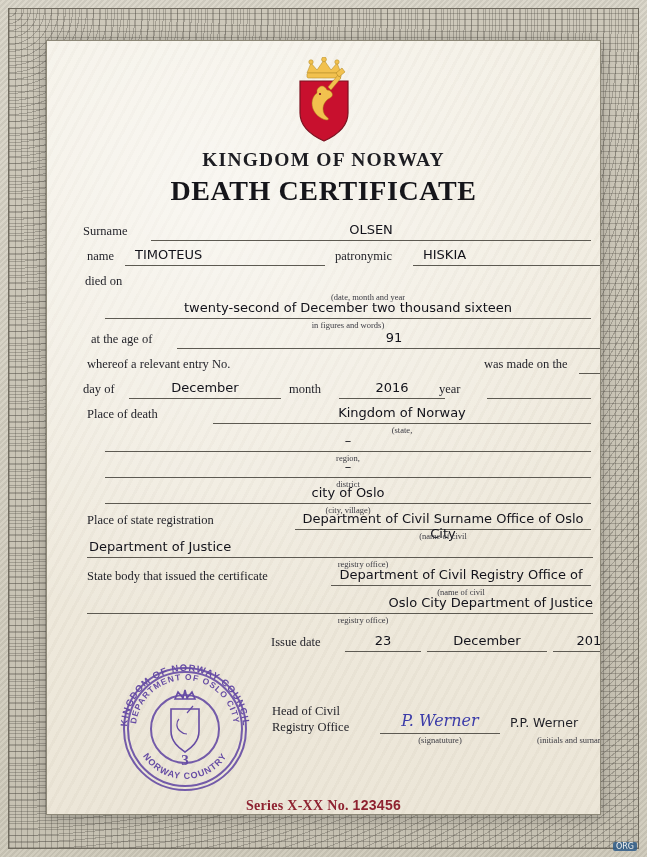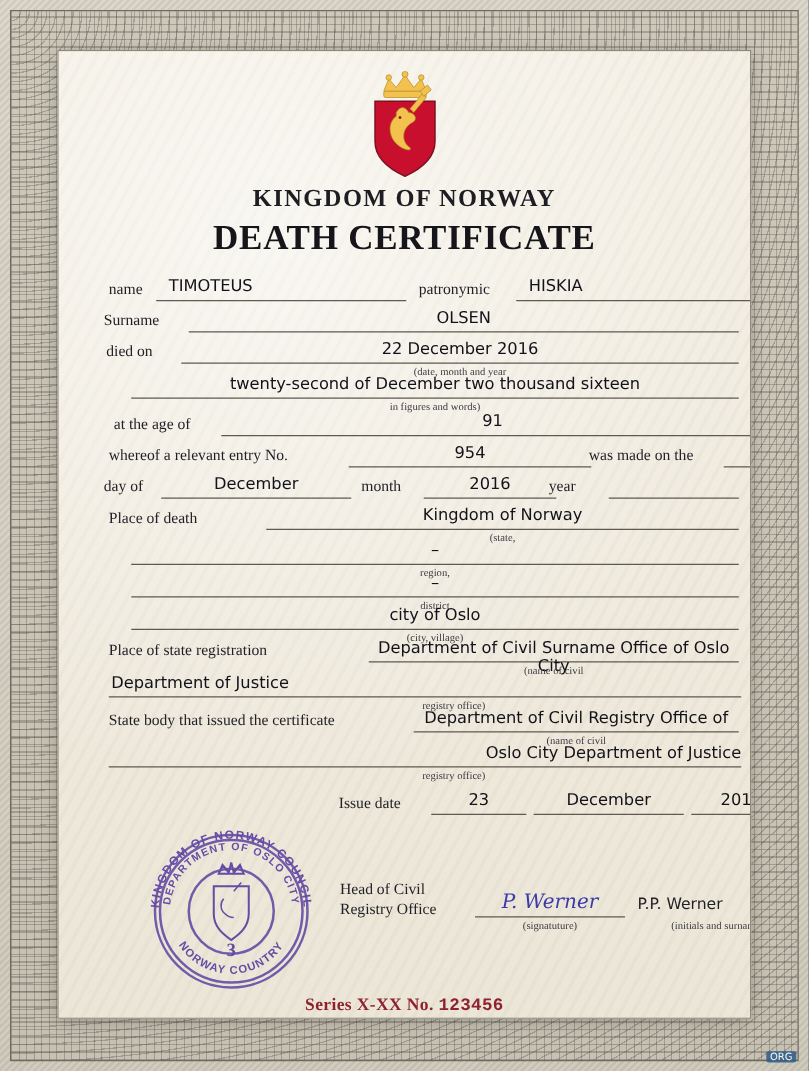--- a/index.html
+++ b/index.html
@@ -67,21 +67,21 @@
   
   .stamp{position:absolute;left:62px;top:612px;width:152px;height:152px;opacity:.92;}
   
   .sigblock{position:absolute;left:225px;top:662px;width:330px;font-size:12.5px;color:#1f1f26;}
   .sig-name{font-family:"DejaVu Serif", serif;font-style:italic;font-size:16px;color:#3b3ba8;}
   .series{
     position:absolute;left:0;right:0;top:756px;text-align:center;
     color:#8e2230;font-weight:700;font-size:14px;letter-spacing:.3px;
   }
   .series .no{font-weight:700;}
-  .series .num{font-family:Liberation Mono, monospace;font-weight:700;}
+  .series .num{font-family:Liberation Sans, sans-serif;font-weight:700;}
   
   .wm{position:absolute;right:10px;bottom:6px;font-size:9px;color:#6f8fae;opacity:.85;
       font-family:"DejaVu Sans", sans-serif;text-decoration:underline;}
   .wm .badge{display:inline-block;background:#2f5d8a;color:#fff;border-radius:2px;padding:0 3px;font-size:8px;}
 </style>
 </head>
 <body>
 
 <div class="page">
   <div class="border-outer"></div>
@@ -112,65 +112,59 @@
         </g>
       </svg>
     </div>
 
     <div class="title-kingdom">KINGDOM OF NORWAY</div>
     <div class="title-main">DEATH CERTIFICATE</div>
 
     <div class="form">
 
       <div class="row">
+        <span class="lbl" style="left:0">Surname</span>
+        <div class="fill" style="left:68px;width:440px">
+          <span>OLSEN</span>
+        </div>
+      </div>
+
+      <div class="row">
         <span class="lbl" style="left:4px">name</span>
         <div class="fill" style="left:42px;width:190px;text-align:left;padding-left:10px">
           <span>TIMOTEUS</span>
         </div>
         <span class="lbl" style="left:252px">patronymic</span>
         <div class="fill" style="left:330px;width:178px;text-align:left;padding-left:10px">
           <span>HISKIA</span>
         </div>
       </div>
 
-      <div class="row">
-        <span class="lbl" style="left:0">Surname</span>
-        <div class="fill" style="left:68px;width:440px">
-          <span>OLSEN</span>
-        </div>
-      </div>
-
       <div class="row" style="height:30px">
         <span class="lbl" style="left:2px">died on</span>
-        <div class="fill" style="left:62px;width:446px">
-          <span>22 December 2016</span>
-        </div>
         <div class="cap" style="left:62px;top:21px;width:446px">(date, month and year</div>
       </div>
 
       <div class="row" style="height:30px;top:-2px">
         <div class="fill" style="left:22px;width:486px">
           <span>twenty-second of December two thousand sixteen</span>
         </div>
         <div class="cap" style="left:22px;top:21px;width:486px">in figures and words)</div>
       </div>
 
       <div class="row" style="top:-2px">
         <span class="lbl" style="left:8px">at the age of</span>
         <div class="fill" style="left:94px;width:414px;text-align:center;padding-left:10px">
           <span>91</span>
         </div>
       </div>
 
       <div class="row" style="top:-2px">
         <span class="lbl" style="left:4px">whereof a relevant entry No.</span>
-        <div class="fill" style="left:196px;width:194px">
-          <span>954</span>
-        </div>
-        <span class="lbl" style="left:388px">was made on the</span>
+        <span class="lbl" style="left:401px">was made on the</span>
         <div class="fill" style="left:496px;width:62px;max-width:62px">
           <span>23</span>
         </div>
       </div>
 
       <div class="row" style="top:-2px">
         <span class="lbl" style="left:0">day of</span>
         <div class="fill" style="left:46px;width:152px">
           <span>December</span>
         </div>

